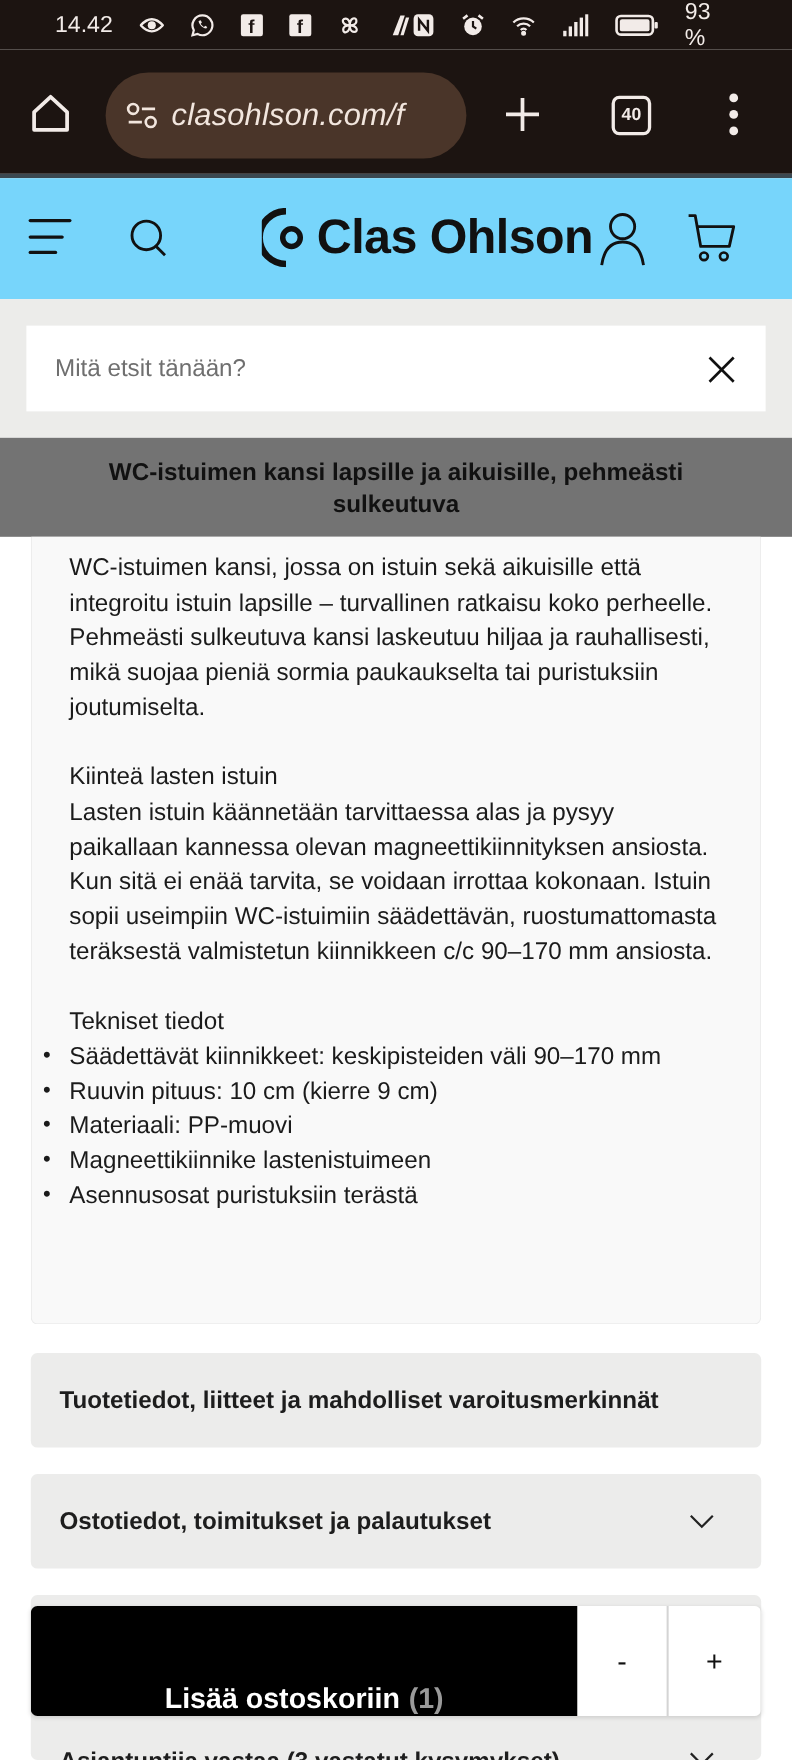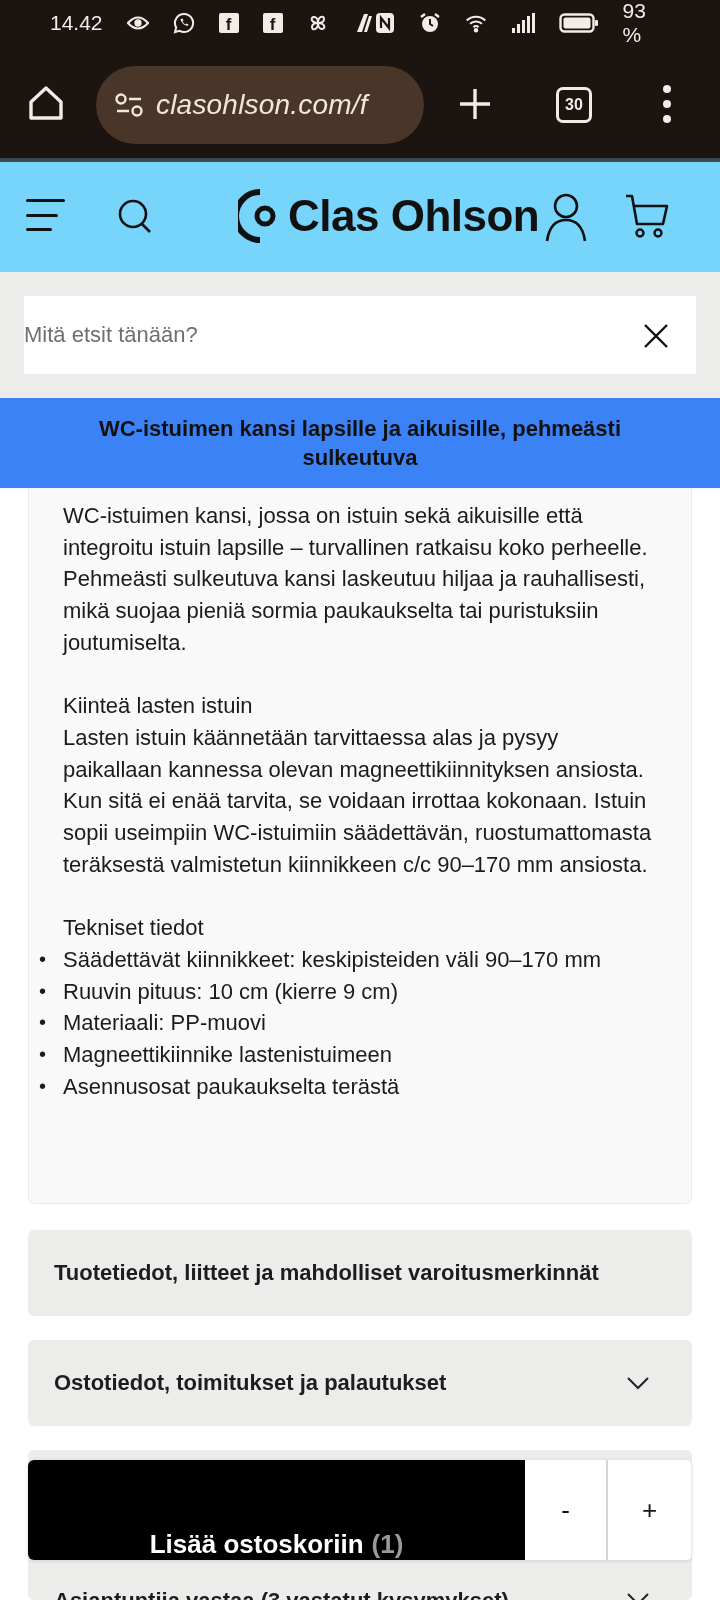--- a/index.html
+++ b/index.html
@@ -32,27 +32,27 @@
   .hamburger span:nth-child(2) { width: 32px; }
   .hamburger span:nth-child(3) { width: 26px; }
   .search-btn { position: absolute; left: 116px; top: 35px; width: 40px; height: 40px; }
   .logo { position: absolute; left: 238px; top: 26px; height: 56px; display: flex; align-items: center; }
   .logo-text { font-size: 44px; font-weight: bold; color: #111; letter-spacing: -0.5px; margin-left: 6px; }
   .account-btn { position: absolute; left: 544px; top: 30px; width: 44px; height: 50px; }
   .cart-btn { position: absolute; left: 624px; top: 32px; width: 46px; height: 46px; }
 
   
   .searcharea { position: absolute; top: 272px; left: 0; width: 720px; height: 126px; background: #ececea; }
-  .search-field { position: absolute; left: 24px; top: 24px; width: 672px; height: 78px; background: #fff; display: flex; align-items: center; }
+  .search-field { position: absolute; left: 24px; top: 24px; width: 672px; height: 78px; background: #fff; display: flex; align-items: center; padding-left: 26px; }
   .search-field input { border: none; outline: none; background: transparent; font-family: "Liberation Sans", sans-serif; font-size: 22px; color: #333; width: 560px; }
   .search-field input::placeholder { color: #6f6f6f; }
   .clear-btn { position: absolute; right: 26px; top: 26px; width: 28px; height: 28px; }
 
   
-  .titlebar { position: absolute; top: 398px; left: 0; width: 720px; height: 90px; background: #3b82f6; display: flex; align-items: center; justify-content: center; text-align: center; padding: 0 60px; }
+  .titlebar { position: absolute; top: 398px; left: 0; width: 720px; height: 90px; background: #737373; display: flex; align-items: center; justify-content: center; text-align: center; padding: 0 60px; }
   .titlebar h1 { font-size: 22px; font-weight: bold; line-height: 29px; color: #111; }
 
   
   .desc-card { position: absolute; top: 488px; left: 28px; width: 664px; height: 716px; background: #f9f9f9; border: 1px solid #ebebeb; border-top: none; border-radius: 0 0 6px 6px; padding: 12px 32px 0 34px; font-size: 22px; line-height: 31.7px; color: #1b1b1b; }
   .desc-card p { margin-bottom: 31.7px; }
   .desc-card ul { list-style: none; margin-left: -36px; }
   .desc-card li { position: relative; padding-left: 36px; }
   .desc-card li::before { content: "•"; position: absolute; left: 12px; top: 0; font-size: 20px; }
 
   
@@ -159,21 +159,21 @@
         <circle cx="23" cy="19" r="4.5" fill="none" stroke="#f2e6de" stroke-width="2.4"></circle>
       </svg>
     <span class="url-text">clasohlson.com/f</span>
   </div>
   <div class="newtab-btn">
     <svg width="34" height="34" viewBox="0 0 34 34">
         <path d="M17 2v30M2 17h30" stroke="#f2ebe8" stroke-width="3.4"></path>
       </svg>
   </div>
   <div class="tabs-btn">
-    <span>30</span>
+    <span>40</span>
   </div>
   <div class="menu-btn">
     <span></span>
     <span></span>
     <span></span>
   </div>
 </div>
 <div class="bar-divider"></div>
 
 <div class="siteheader">
@@ -228,21 +228,21 @@
 <div class="desc-card">
   <p>WC-istuimen kansi, jossa on istuin sekä aikuisille että integroitu istuin lapsille – turvallinen ratkaisu koko perheelle. Pehmeästi sulkeutuva kansi laskeutuu hiljaa ja rauhallisesti, mikä suojaa pieniä sormia paukaukselta tai puristuksiin joutumiselta.</p>
   <div>Kiinteä lasten istuin</div>
   <p>Lasten istuin käännetään tarvittaessa alas ja pysyy paikallaan kannessa olevan magneettikiinnityksen ansiosta. Kun sitä ei enää tarvita, se voidaan irrottaa kokonaan. Istuin sopii useimpiin WC-istuimiin säädettävän, ruostumattomasta teräksestä valmistetun kiinnikkeen c/c 90–170 mm ansiosta.</p>
   <div>Tekniset tiedot</div>
   <ul>
     <li>Säädettävät kiinnikkeet: keskipisteiden väli 90–170 mm</li>
     <li>Ruuvin pituus: 10 cm (kierre 9 cm)</li>
     <li>Materiaali: PP-muovi</li>
     <li>Magneettikiinnike lastenistuimeen</li>
-    <li>Asennusosat paukaukselta terästä</li>
+    <li>Asennusosat puristuksiin terästä</li>
   </ul>
 </div>
 
 <div class="accordion acc-1">
   <span>Tuotetiedot, liitteet ja mahdolliset varoitusmerkinnät</span>
 </div>
 <div class="accordion acc-2">
   <span>Ostotiedot, toimitukset ja palautukset</span>
   <svg class="chev" viewBox="0 0 24 14">
       <path d="M2 2l10 10L22 2" fill="none" stroke="#222" stroke-width="2"></path>

